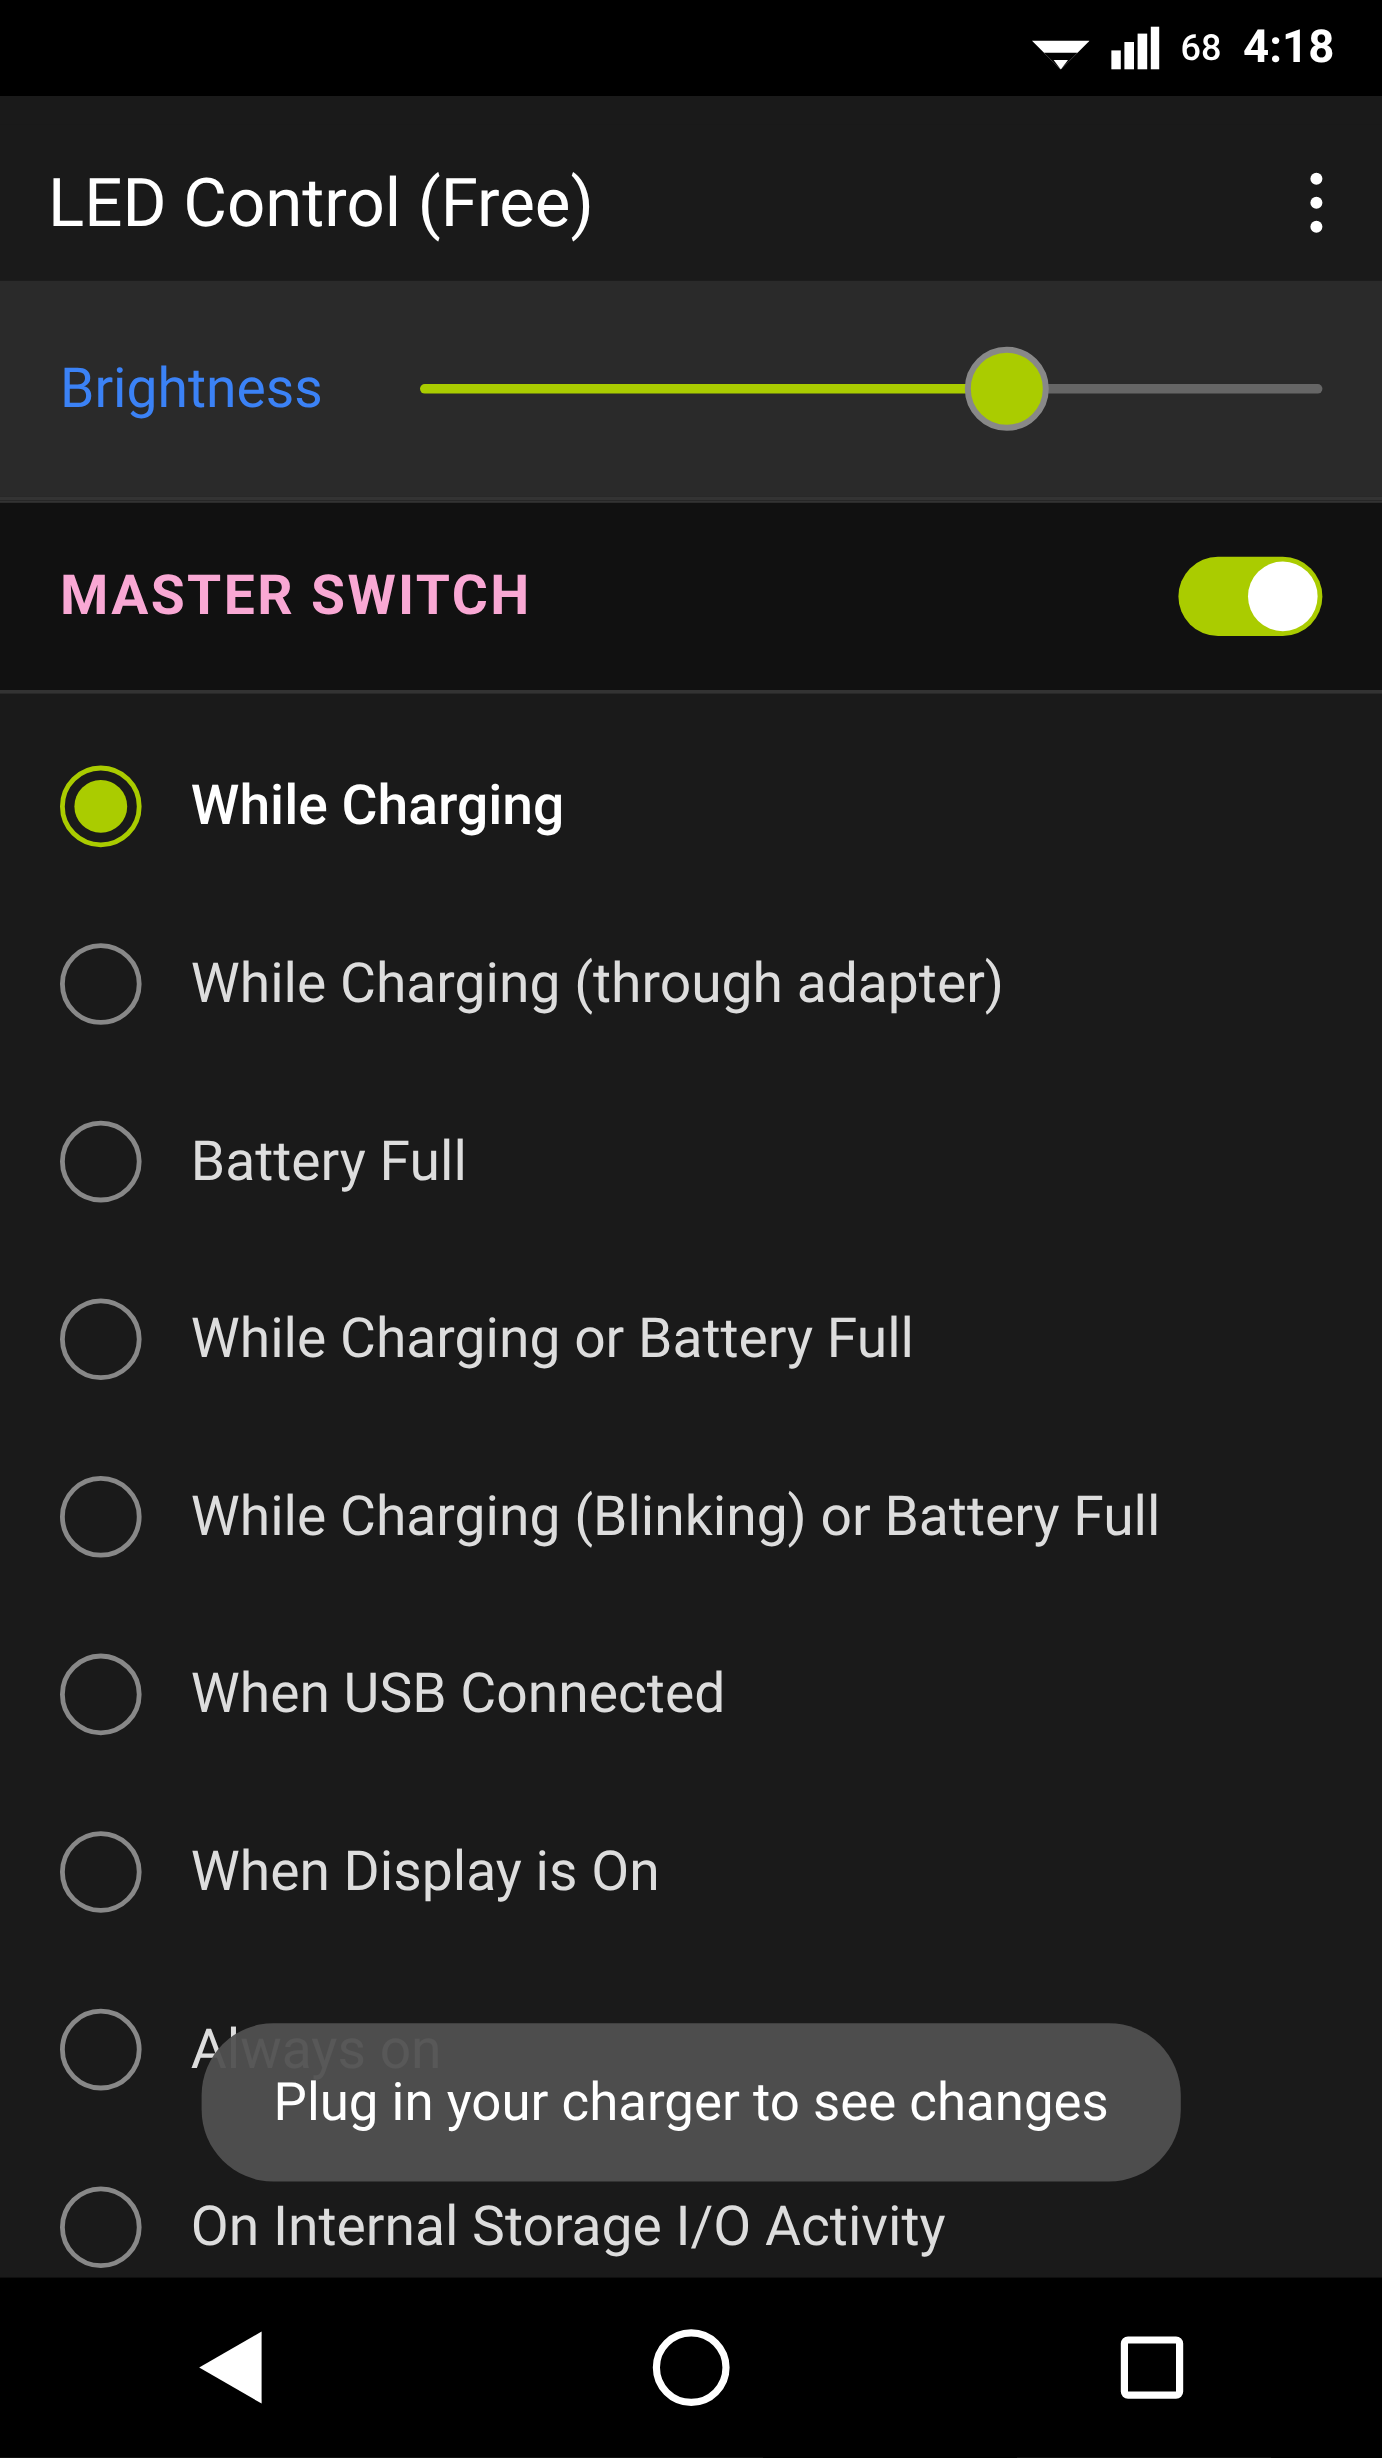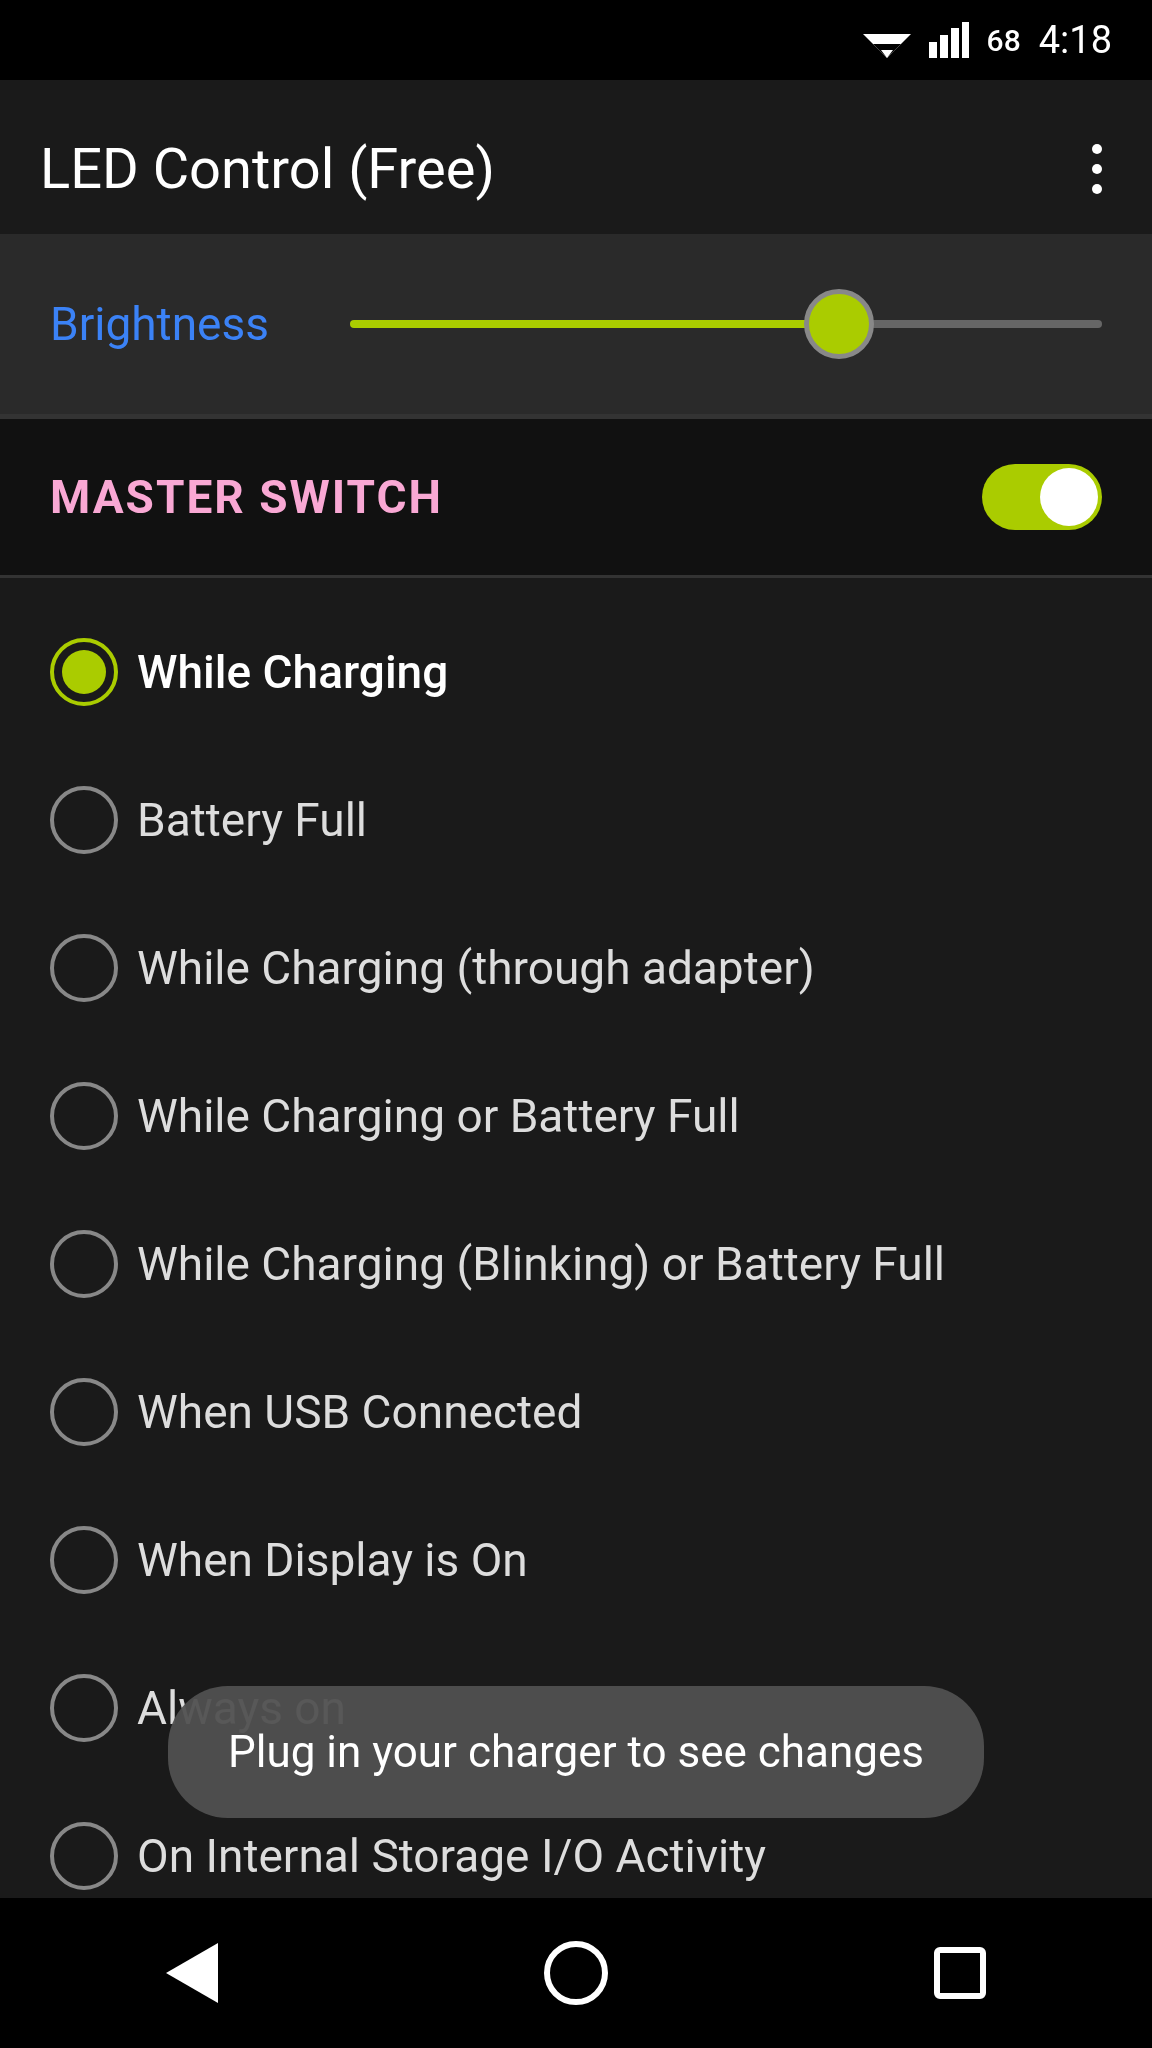--- a/index.html
+++ b/index.html
@@ -31,21 +31,21 @@
     }
 
     .status-bar-icons {
       display: flex;
       align-items: center;
       gap: 18px;
     }
 
     .status-time {
       font-size: 38px;
-      font-weight: 400;
+      font-weight: 700;
       color: #ffffff;
     }
 
     
     .title-bar {
       width: 100%;
       height: 130px;
       background-color: #1a1a1a;
       display: flex;
       align-items: center;
@@ -161,21 +161,21 @@
     
     .options-list {
       width: 100%;
       padding: 20px 0;
     }
 
     .option-item {
       display: flex;
       align-items: center;
       padding: 40px 50px;
-      gap: 19px;
+      gap: 41px;
       cursor: pointer;
     }
 
     .radio-outer {
       width: 68px;
       height: 68px;
       border-radius: 50%;
       border: 4px solid #888888;
       display: flex;
       align-items: center;
@@ -334,26 +334,26 @@
 
   <div class="option-item">
     <div class="radio-outer selected">
       <div class="radio-inner"></div>
     </div>
     <span class="option-label selected">While Charging</span>
   </div>
 
   <div class="option-item">
     <div class="radio-outer"></div>
+    <span class="option-label">While Charging (through adapter)</span>
+  </div>
+
+  <div class="option-item">
+    <div class="radio-outer"></div>
     <span class="option-label">Battery Full</span>
-  </div>
-
-  <div class="option-item">
-    <div class="radio-outer"></div>
-    <span class="option-label">While Charging (through adapter)</span>
   </div>
 
   <div class="option-item">
     <div class="radio-outer"></div>
     <span class="option-label">While Charging or Battery Full</span>
   </div>
 
   <div class="option-item">
     <div class="radio-outer"></div>
     <span class="option-label">While Charging (Blinking) or Battery Full</span>

